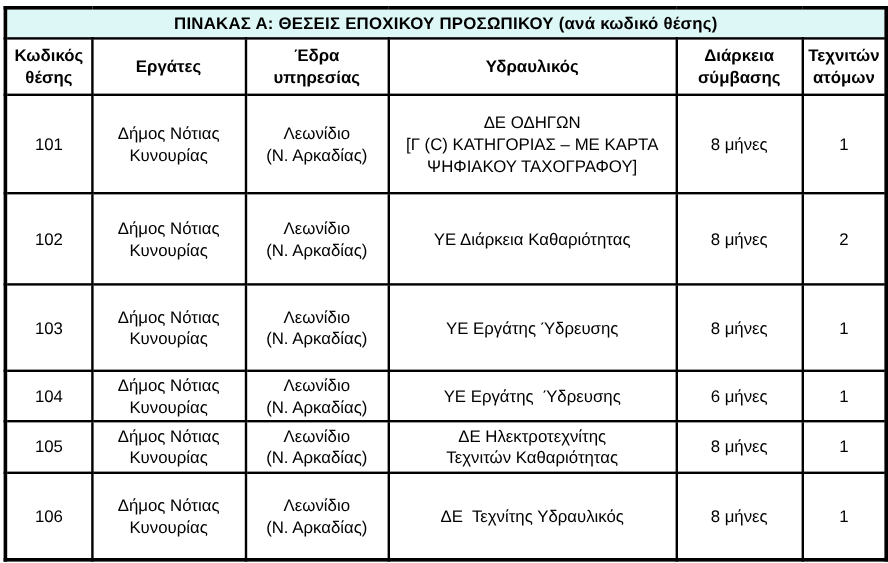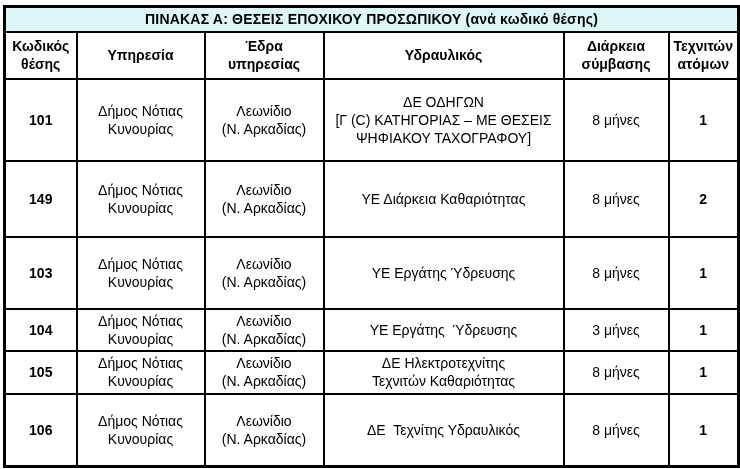--- a/index.html
+++ b/index.html
@@ -37,21 +37,21 @@
   }
   .title-cell {
     font-weight: bold;
     font-size: 14px;
     letter-spacing: 0.2px;
   }
   .header-row th {
     font-weight: bold;
   }
   td.code, td.count {
-    font-weight: bold;
+    font-weight: normal;
   }
   tr.h-title  { height: 25px; }
   tr.h-header { height: 47px; }
   tr.h-r0 { height: 82px; }
   tr.h-r1 { height: 76px; }
   tr.h-r2 { height: 72px; }
   tr.h-r3 { height: 42px; margin-top: 28px; }
   tr.h-r4 { height: 43px; }
   tr.h-r5 { height: 73px; }
 </style>
@@ -68,45 +68,45 @@
       <col style="width:105px">
       <col style="width:70px">
     </colgroup>
     <thead>
       <tr class="h-title">
         <th colspan="6" class="title-cell" id="title-cell" style="background: rgb(220, 247, 245); margin-top: 20px;">ΠΙΝΑΚΑΣ Α: ΘΕΣΕΙΣ ΕΠΟΧΙΚΟΥ ΠΡΟΣΩΠΙΚΟΥ (ανά κωδικό θέσης)</th>
       </tr>
       <tr class="header-row h-header">
         <th>Κωδικός
 θέσης</th>
-        <th>Υπηρεσία</th>
+        <th>Εργάτες</th>
         <th>Έδρα
 υπηρεσίας</th>
         <th>Υδραυλικός</th>
         <th>Διάρκεια
 σύμβασης</th>
         <th>Τεχνιτών
 ατόμων</th>
       </tr>
     </thead>
     <tbody>
       <tr class="h-r0">
         <td class="code">101</td>
         <td>Δήμος Νότιας
 Κυνουρίας</td>
         <td>Λεωνίδιο
 (Ν. Αρκαδίας)</td>
         <td>ΔΕ ΟΔΗΓΩΝ
-[Γ (C) ΚΑΤΗΓΟΡΙΑΣ – ΜΕ ΘΕΣΕΙΣ
+[Γ (C) ΚΑΤΗΓΟΡΙΑΣ – ΜΕ ΚΑΡΤΑ
 ΨΗΦΙΑΚΟΥ ΤΑΧΟΓΡΑΦΟΥ]</td>
         <td>8 μήνες</td>
         <td class="count">1</td>
       </tr>
       <tr class="h-r1">
-        <td class="code">149</td>
+        <td class="code">102</td>
         <td>Δήμος Νότιας
 Κυνουρίας</td>
         <td>Λεωνίδιο
 (Ν. Αρκαδίας)</td>
         <td>ΥΕ Διάρκεια Καθαριότητας</td>
         <td>8 μήνες</td>
         <td class="count">2</td>
       </tr>
       <tr class="h-r2">
         <td class="code">103</td>
@@ -118,21 +118,21 @@
         <td>8 μήνες</td>
         <td class="count">1</td>
       </tr>
       <tr class="h-r3">
         <td class="code">104</td>
         <td>Δήμος Νότιας
 Κυνουρίας</td>
         <td>Λεωνίδιο
 (Ν. Αρκαδίας)</td>
         <td>ΥΕ Εργάτης &nbsp;Ύδρευσης</td>
-        <td>3 μήνες</td>
+        <td>6 μήνες</td>
         <td class="count">1</td>
       </tr>
       <tr class="h-r4">
         <td class="code">105</td>
         <td>Δήμος Νότιας
 Κυνουρίας</td>
         <td>Λεωνίδιο
 (Ν. Αρκαδίας)</td>
         <td>ΔΕ Ηλεκτροτεχνίτης
 Τεχνιτών Καθαριότητας</td>

